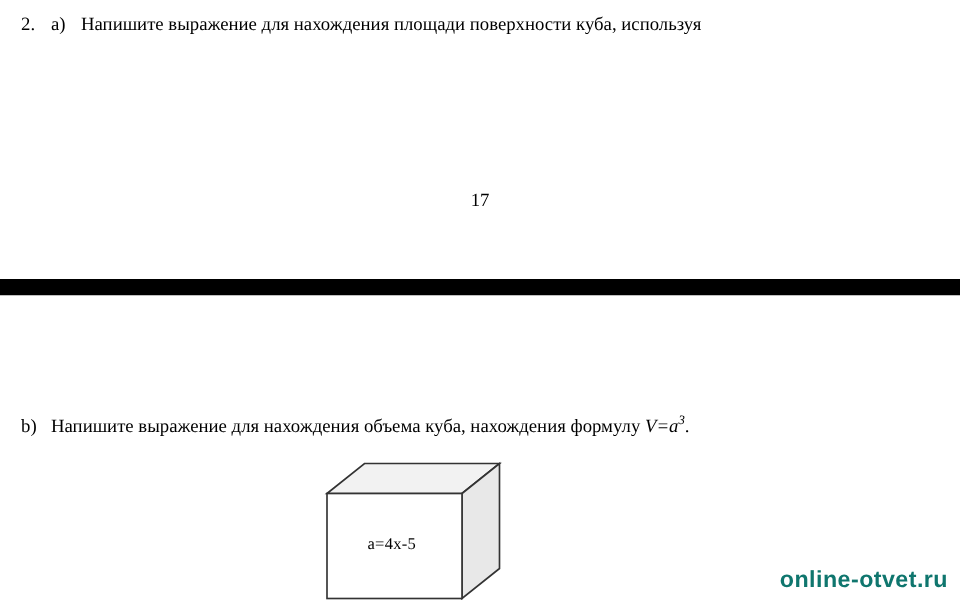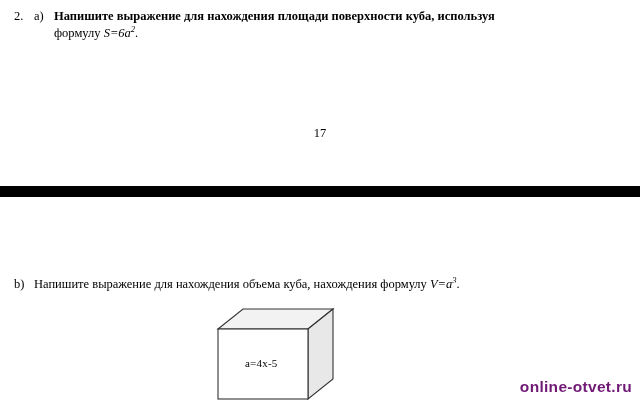--- a/index.html
+++ b/index.html
@@ -52,21 +52,20 @@
   }
   .task-text {
     flex: 1 1 auto;
     font-size: 12.5px;
     line-height: 17px;
     text-align: justify;
     text-justify: inter-word;
   }
   .task-text .justified-line {
     text-align: justify;
-    font-weight: bold;
   }
   .formula {
     font-style: italic;
   }
   sup {
     font-size: 0.68em;
     vertical-align: super;
     line-height: 0;
   }
   .page-number {
@@ -129,37 +128,36 @@
 
   
   .watermark {
     position: absolute;
     right: 8px;
     bottom: 4px;
     font-family: "Liberation Sans", sans-serif;
     font-size: 15.5px;
     font-weight: bold;
     letter-spacing: 0.3px;
-    color: #701a75;
+    color: #0f766e;
     white-space: nowrap;
   }
 </style>
 </head>
 <body>
 
 <div class="page">
 
   <div class="top-block">
 
     <div class="task">
       <div class="task-num">2.</div>
       <div class="task-letter">а)</div>
       <div class="task-text">
         <div class="justified-line">Напишите выражение для нахождения площади поверхности куба, используя</div>
-        <div><span>формулу </span><span class="formula">S=6a</span><sup class="formula">2</sup><span>.</span></div>
       </div>
     </div>
 
     <div class="page-number">17</div>
   </div>
 
   <div class="divider"></div>
 
   <div class="bottom-block">
 

